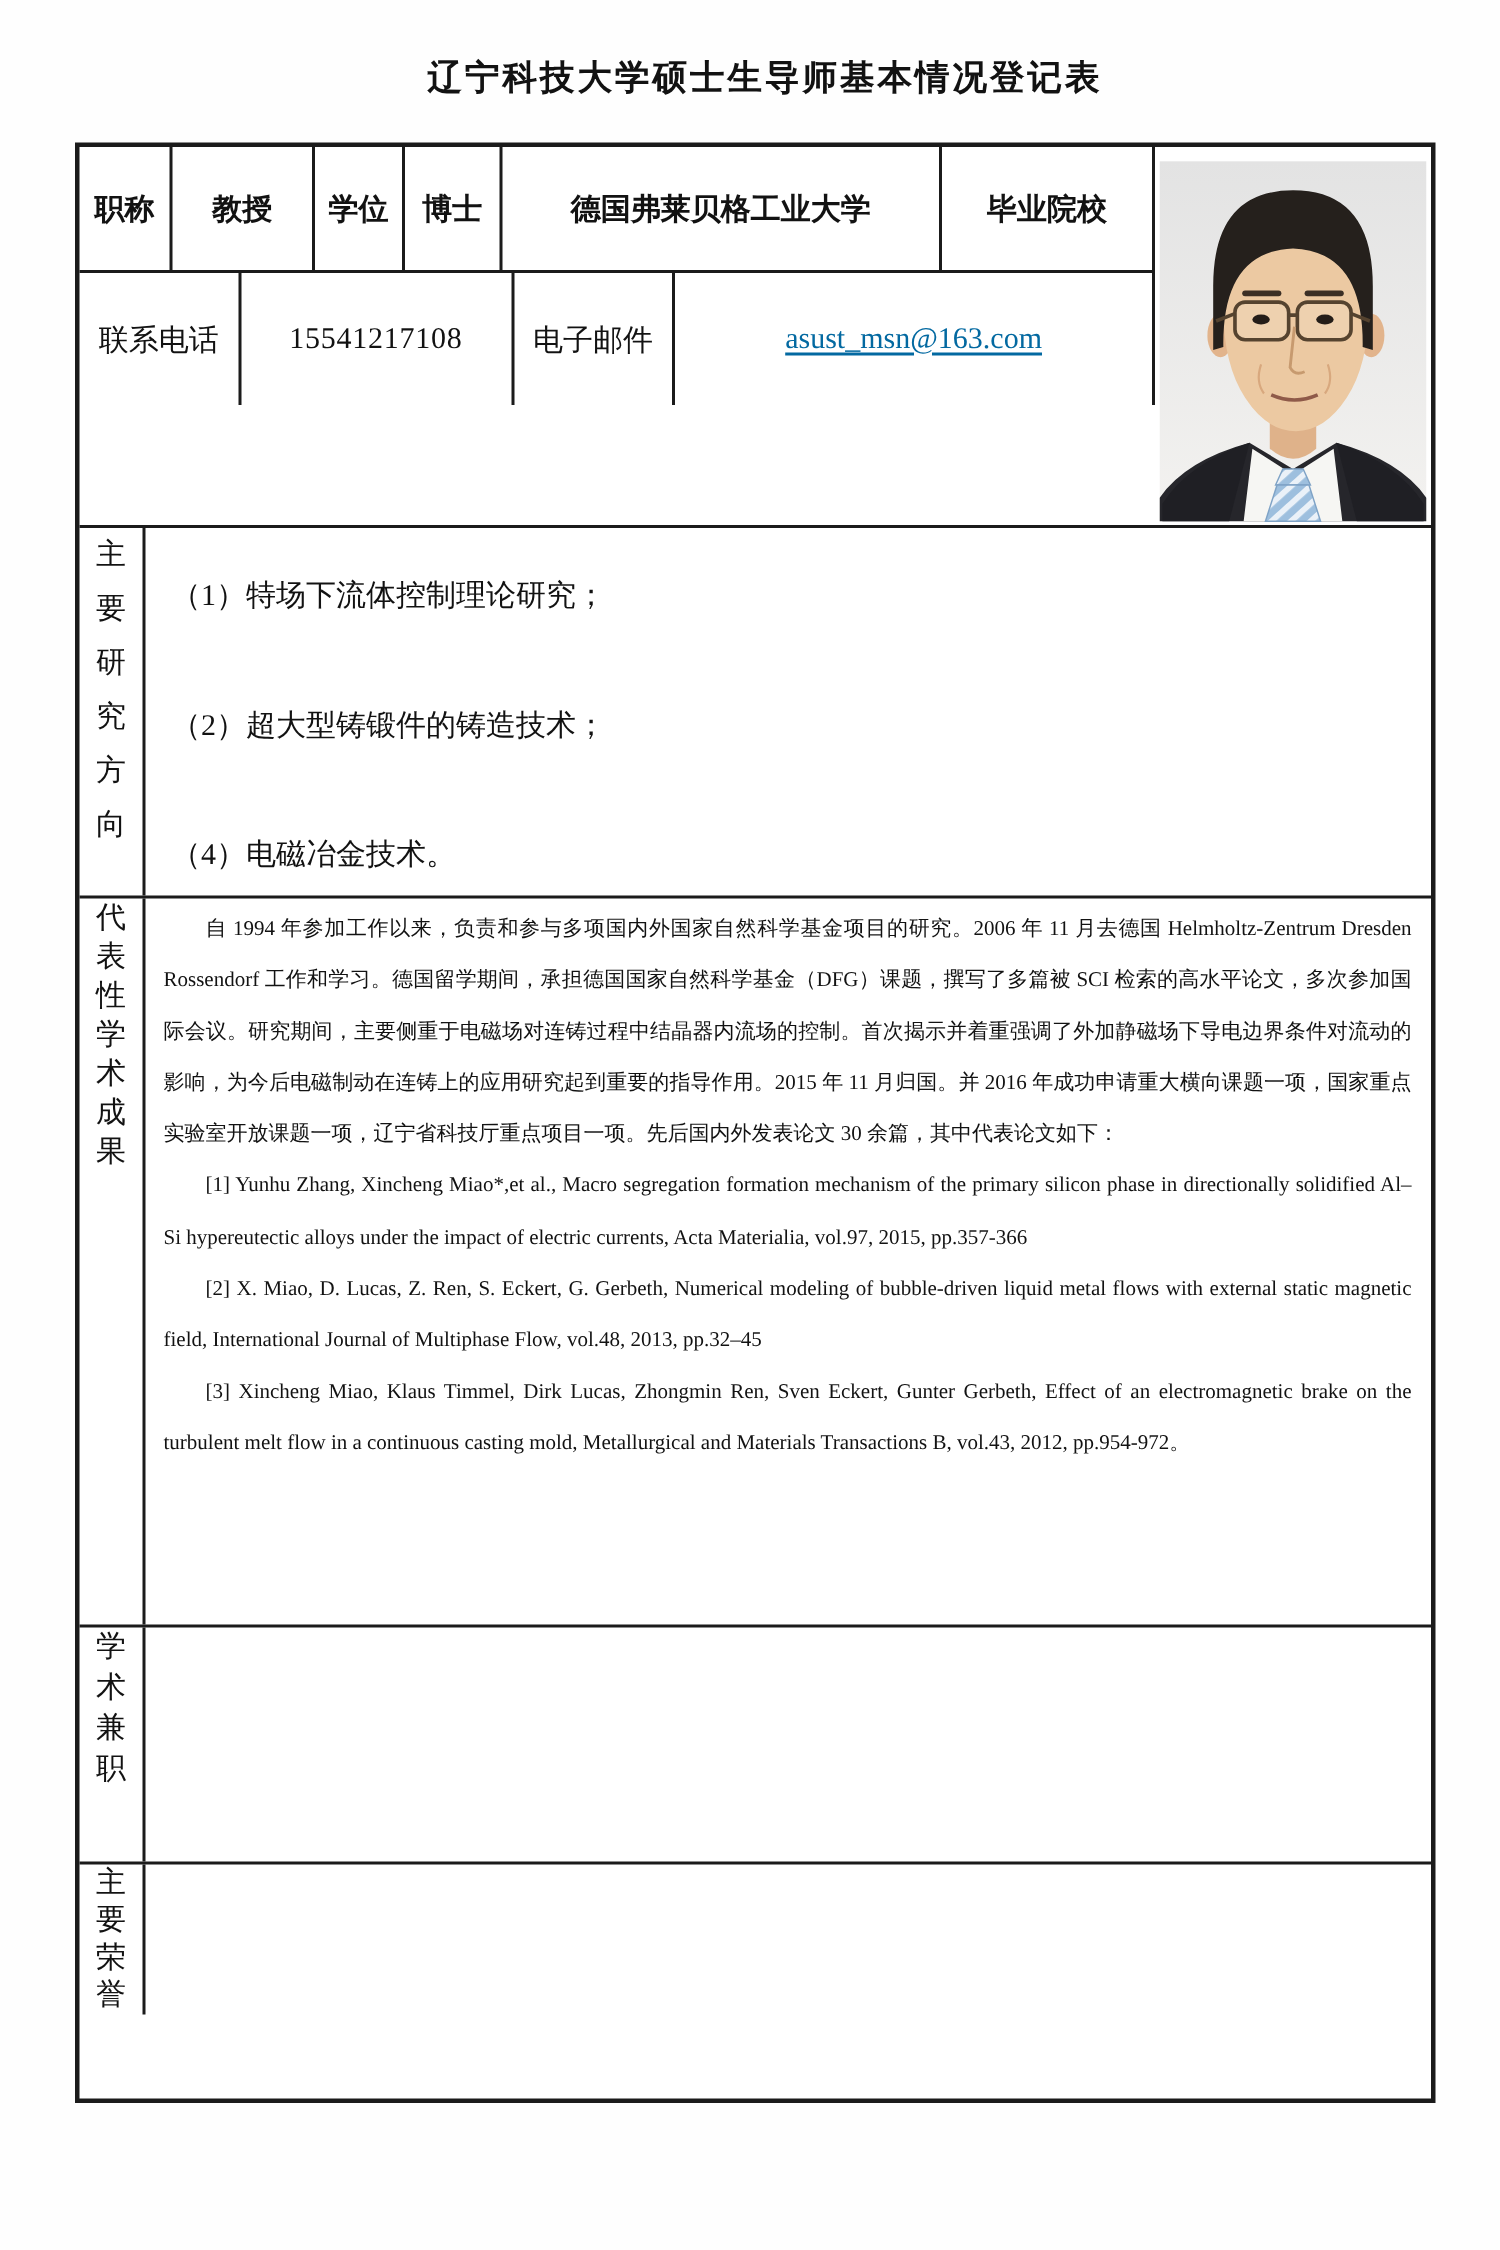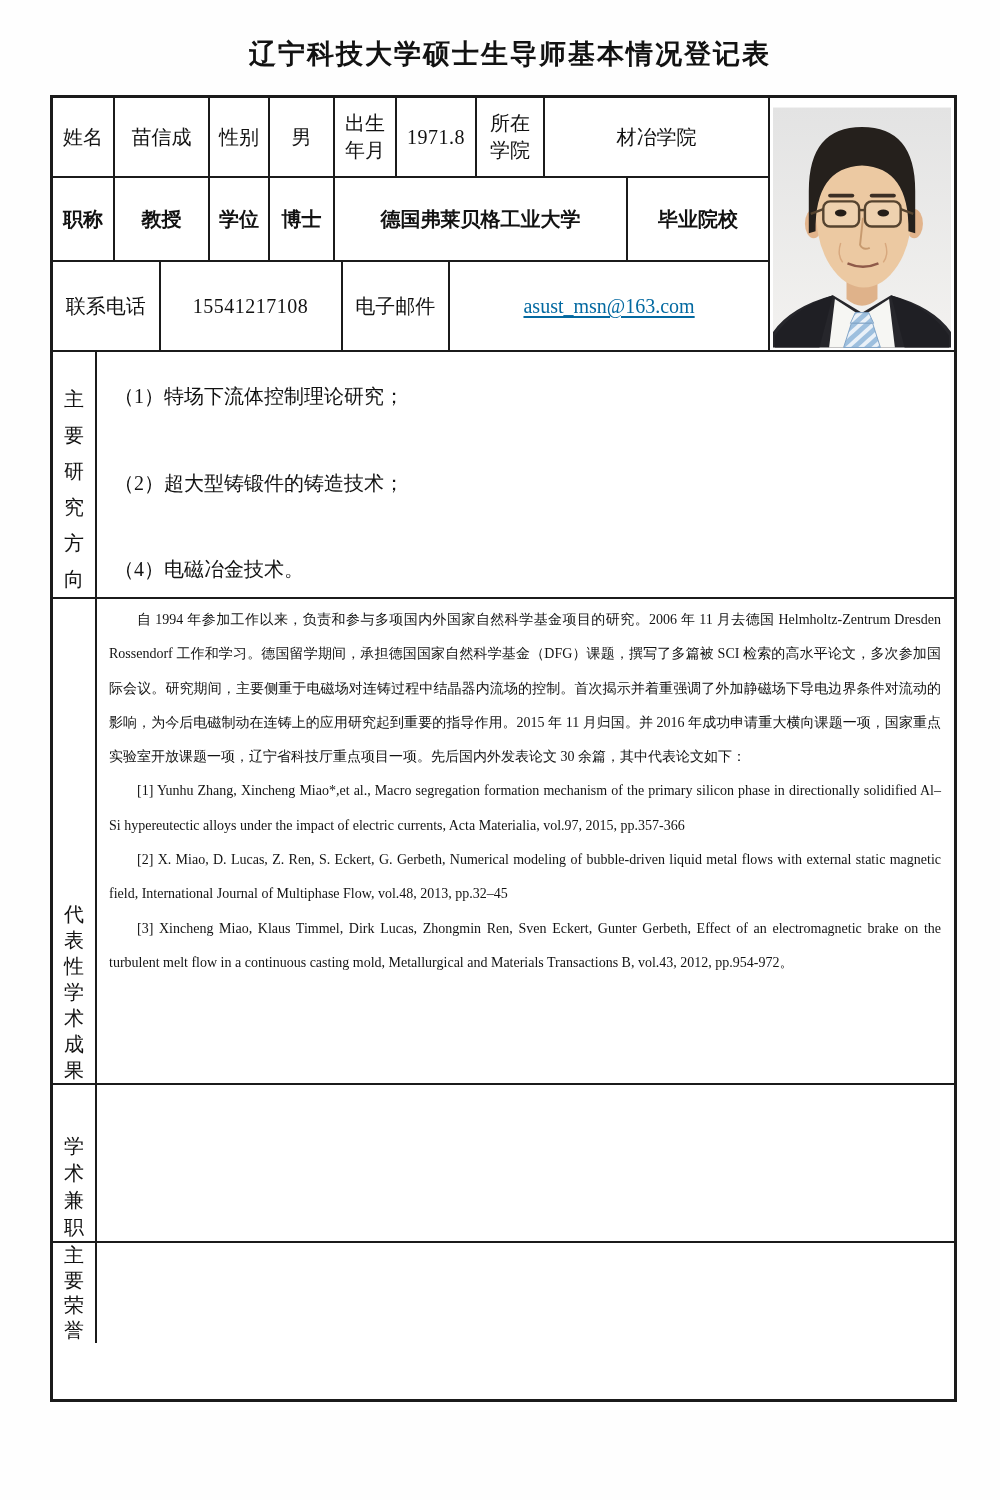--- a/index.html
+++ b/index.html
@@ -7,21 +7,21 @@
   body { font-family: "Liberation Serif", "DejaVu Serif", serif; color: #121212; }
   .page {
     position: relative;
     width: 1000px; height: 1500px;
     background: #fefefe;
     overflow: hidden;
   }
   .doc-title {
     position: absolute; top: 36px; left: 0; width: 100%;
     text-align: center;
-    font-size: 27px; font-weight: bold; letter-spacing: 2px; padding-left: 20px;
+    font-size: 23px; font-weight: bold; letter-spacing: 2px; padding-left: 20px;
   }
   .form-table {
     position: absolute; left: 50px; top: 95px;
     width: 907px; height: 1307px;
     border: 3px solid #1b1b1b;
     background: #fff;
     display: flex; flex-direction: column;
   }
   .top-block { display: flex; height: 254px; border-bottom: 2px solid #1b1b1b; }
   .top-left { width: 717px; display: flex; flex-direction: column; }
@@ -38,21 +38,21 @@
   .photo-cell { flex: 1; position: relative; background: #fff; }
   .photo-cell svg { position: absolute; left: 3px; top: 7px; }
   .section { display: flex; border-bottom: 2px solid #1b1b1b; }
   .section:last-child { border-bottom: none; }
   .sec-research { height: 247px; }
   .sec-achv { height: 486px; }
   .sec-positions { height: 158px; }
   .sec-honors { height: 156px; flex-direction: column; }
   .section-label {
     width: 44px; border-right: 2px solid #1b1b1b;
-    display: flex; align-items: flex-end; justify-content: center;
+    display: flex; align-items: flex-start; justify-content: center;
   }
   .vtext {
     width: 1.3em; word-break: break-all; text-align: center;
     font-size: 20px;
   }
   .vt-research { line-height: 36px; }
   .vt-achv { line-height: 26px; }
   .vt-pos { line-height: 27px; }
   .vt-hon { line-height: 25px; }
   .section-content { flex: 1; overflow: hidden; }
@@ -75,34 +75,20 @@
 
 <div class="page">
 
   <div class="doc-title">辽宁科技大学硕士生导师基本情况登记表</div>
 
   <div class="form-table">
 
     <div class="top-block">
       <div class="top-left">
 
-        <div class="trow r1">
-          <div class="cell" style="width:62px">姓名</div>
-          <div class="cell" style="width:95px">苗信成</div>
-          <div class="cell" style="width:60px">性别</div>
-          <div class="cell" style="width:65px">男</div>
-          <div class="cell" style="width:62px">
-              <span class="lbl2">出生年月</span>
-            </div>
-          <div class="cell birth-val" style="width:80px">1971.8</div>
-          <div class="cell" style="width:68px">
-              <span class="lbl2">所在学院</span>
-            </div>
-          <div class="cell" style="width:225px">材冶学院</div>
-        </div>
 
         <div class="trow r2">
           <div class="cell" style="width:62px">职称</div>
           <div class="cell" style="width:95px">教授</div>
           <div class="cell" style="width:60px">学位</div>
           <div class="cell" style="width:65px">博士</div>
           <div class="cell" style="width:293px">德国弗莱贝格工业大学</div>
           <div class="cell" style="width:142px">毕业院校</div>
         </div>
 

